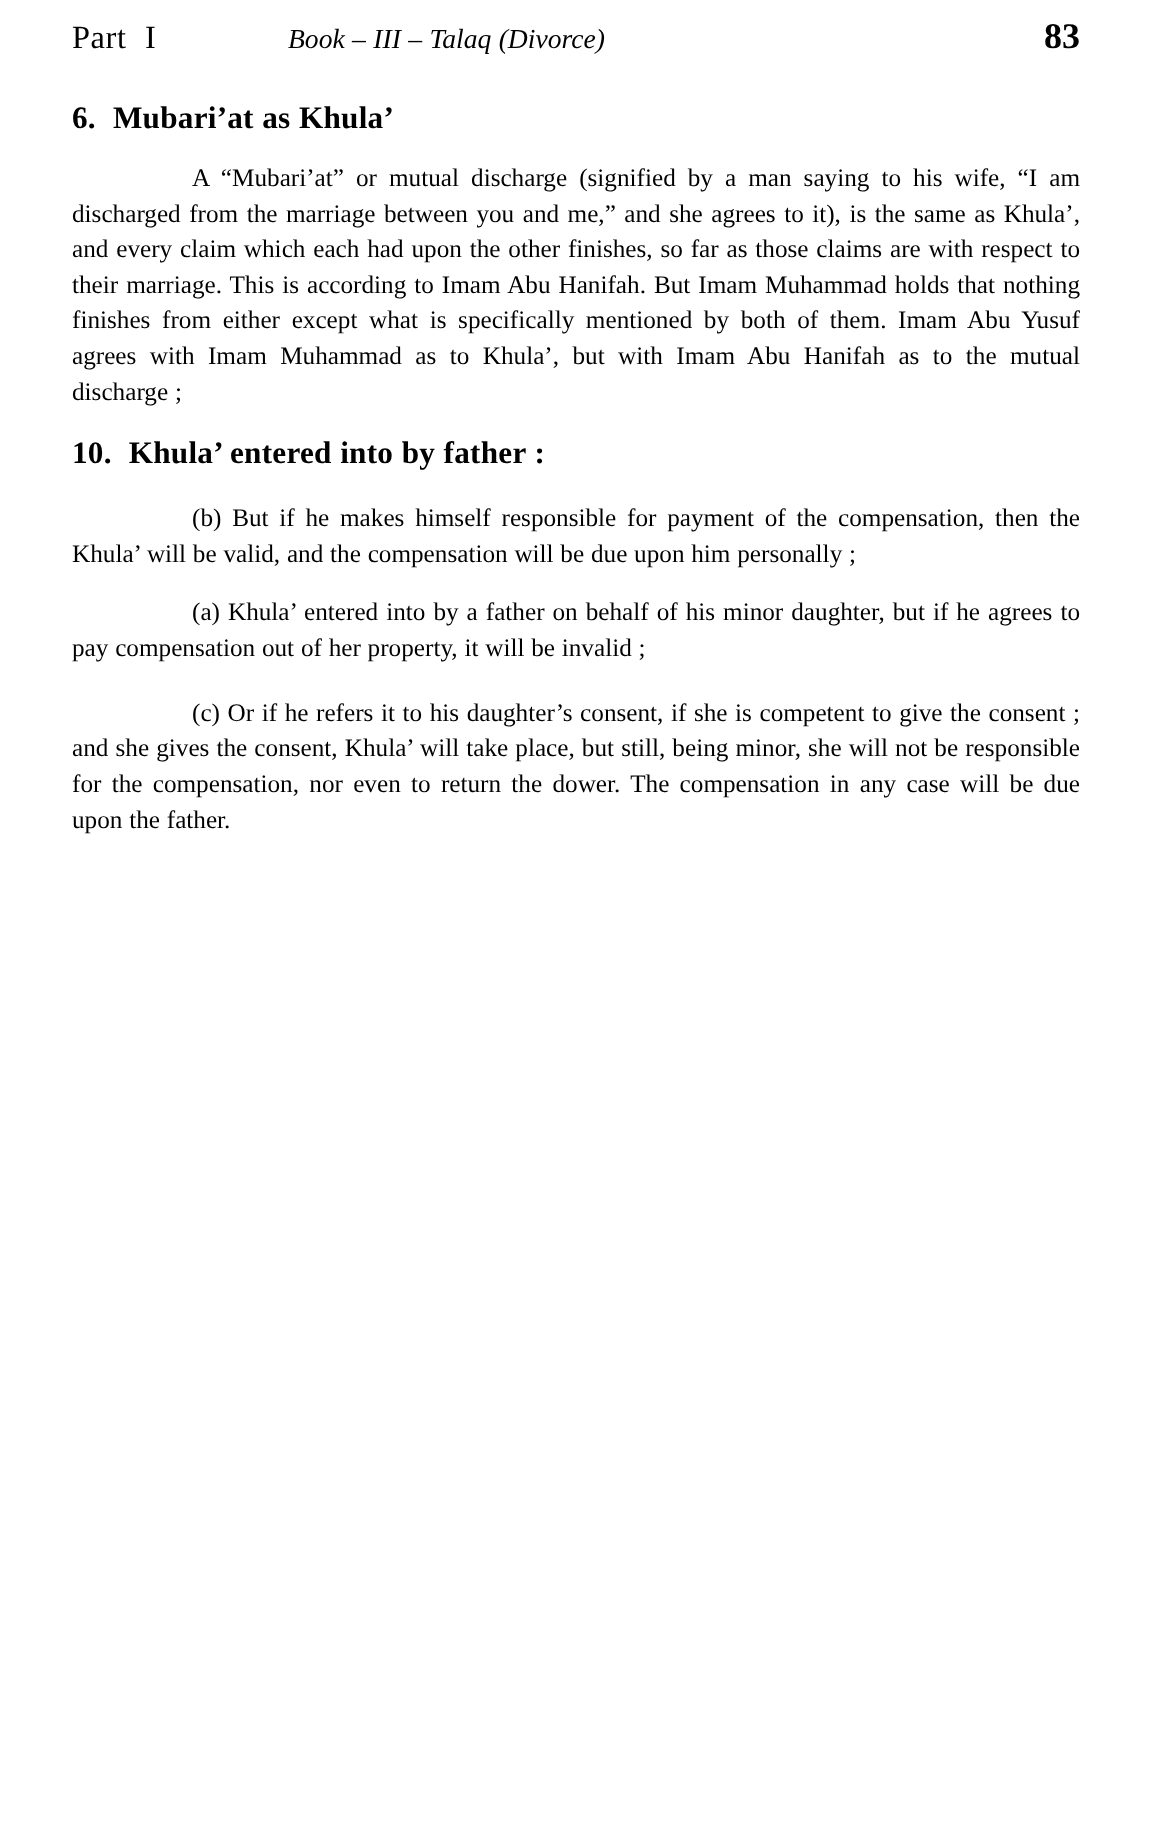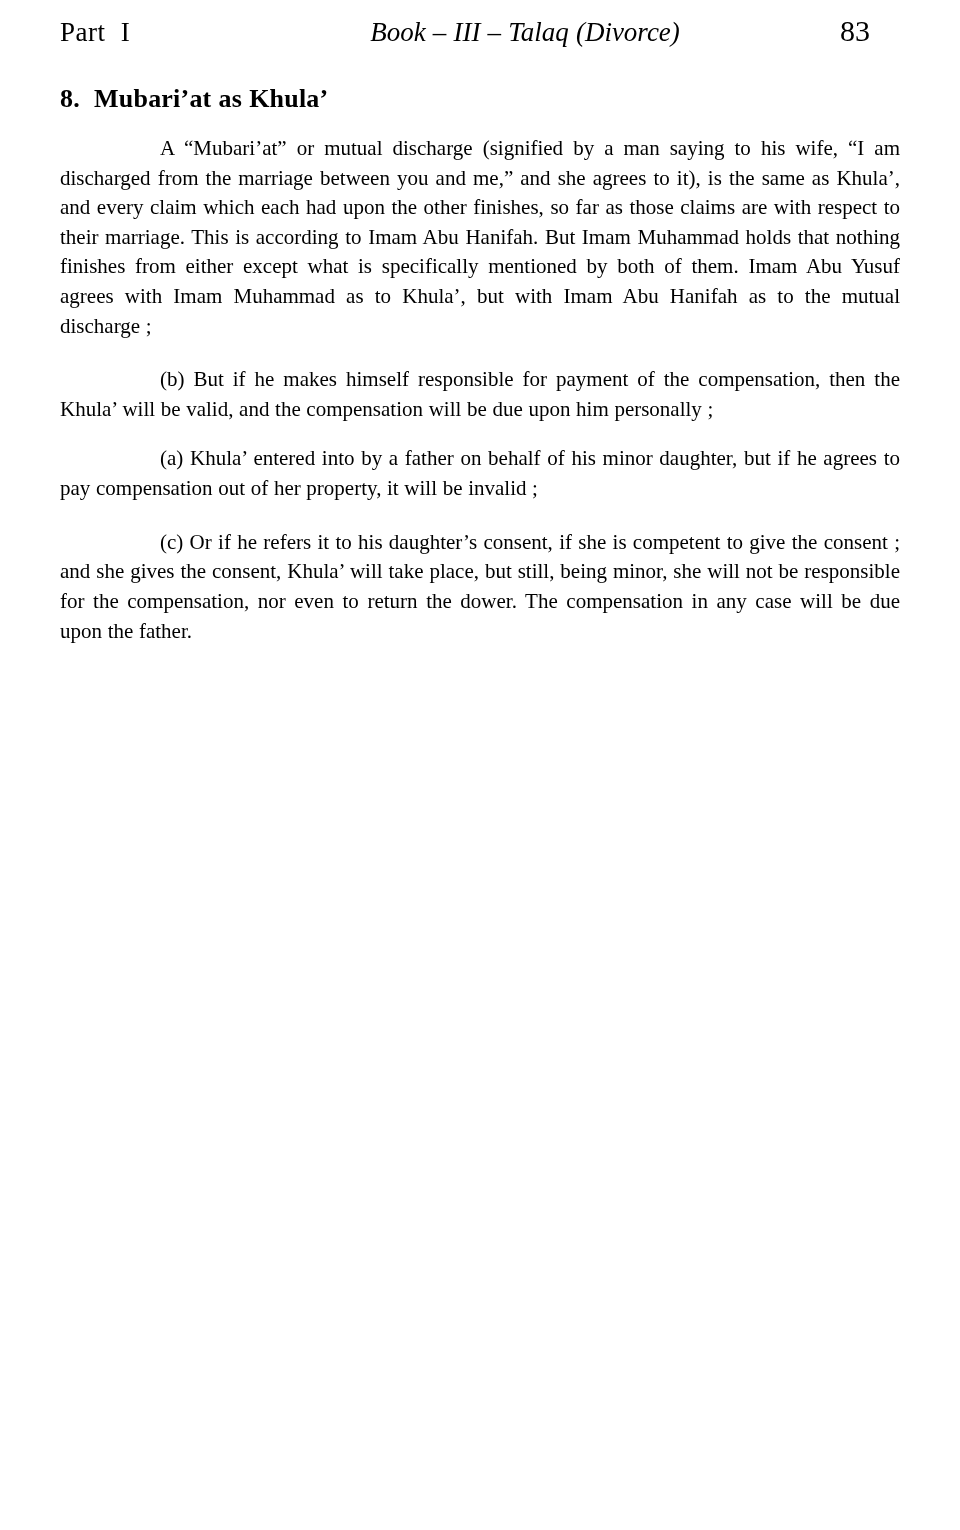--- a/index.html
+++ b/index.html
@@ -31,31 +31,31 @@
   }
   .rh-left {
     font-size: 27px;
     letter-spacing: 0.5px;
     white-space: pre;
     flex: 0 0 auto;
     min-width: 180px;
   }
   .rh-center {
     flex: 1 1 auto;
-    text-align: center;
-    font-size: 27px;
+    text-align: left;
+    font-size: 23px;
     font-style: italic;
     white-space: nowrap;
     padding-right: 30px;
   }
   .rh-right {
     flex: 0 0 auto;
     font-size: 30px;
-    font-weight: normal;
-    text-align: left;
+    font-weight: bold;
+    text-align: right;
     min-width: 60px;
   }
   .heading {
     font-size: 26px;
     font-weight: bold;
     margin: 22px 0 8px 0;
     letter-spacing: 0.2px;
     white-space: pre;
   }
   .heading.first { margin-top: 26px; }
@@ -80,20 +80,21 @@
 <body>
 
 <div class="page">
 
   <div class="running-head">
     <div class="rh-left">Part  I</div>
     <div class="rh-center">Book – III – Talaq (Divorce)</div>
     <div class="rh-right">83</div>
   </div>
 
-  <h2 class="heading first">8.  Mubari’at as Khula’</h2>
+  <h2 class="heading first">6.  Mubari’at as Khula’</h2>
   <p class="para">A “Mubari’at” or mutual discharge (signified by a man saying to his wife, “I am discharged from the marriage between you and me,” and  she agrees to it), is  the  same  as  Khula’, and every claim which each had upon the other finishes, so far as those claims are with respect to their marriage. This is according to Imam Abu Hanifah. But Imam Muhammad holds that nothing finishes from either except what is specifically mentioned by both of them. Imam  Abu  Yusuf  agrees with Imam Muhammad as  to  Khula’,  but  with  Imam  Abu  Hanifah  as  to  the  mutual discharge ;</p>
 
+  <h2 class="heading">10.  Khula’ entered into by father :</h2>
   <p class="para tight">(b)  But if he makes himself responsible for payment of the  compensation,  then  the  Khula’  will  be  valid,  and  the compensation will be due upon him personally ;</p>
   <p class="para">(a)   Khula’  entered  into  by  a  father  on  behalf  of  his minor daughter, but if he agrees to pay compensation out of her property, it will be invalid ;</p>
   <p class="para tight">(c)  Or if he refers it to his daughter’s consent, if she is competent to give the consent ; and she gives the consent, Khula’ will take place, but still, being minor, she will not be responsible for  the  compensation,  nor  even  to  return  the  dower.  The compensation in any case will be due upon the father.</p>
 
 </div>
 
 </body></html>

